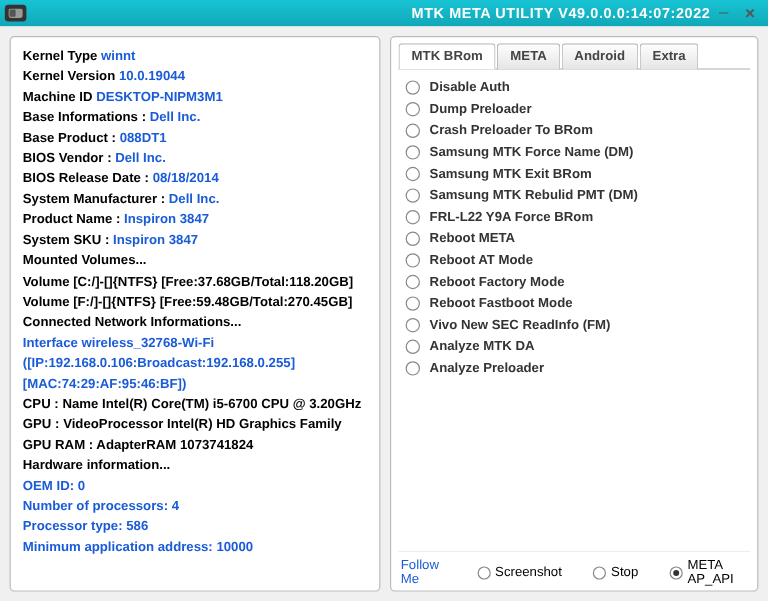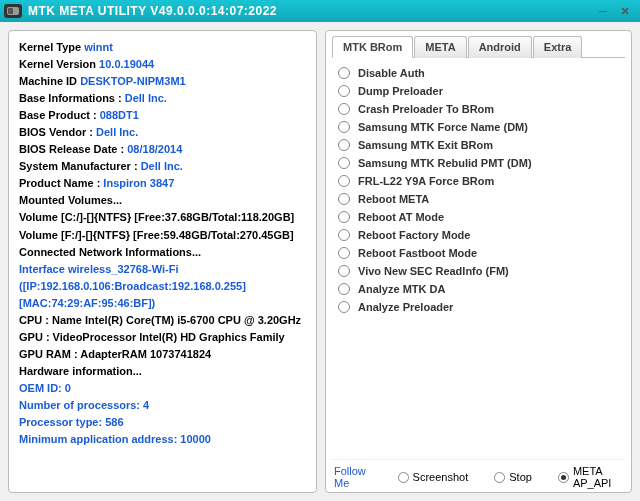--- a/index.html
+++ b/index.html
@@ -1,20 +1,20 @@
 <!DOCTYPE html>
 <html><head>
 <meta charset="utf-8">
 <style>
 * { box-sizing: border-box; margin: 0; padding: 0; }
 body { font-family: 'Segoe UI', Tahoma, sans-serif; font-size: 11px; background: #e8e8e8; width: 640px; height: 501px; overflow: hidden; }
 .titlebar { height: 22px; background: linear-gradient(to bottom, #18c4d4, #10a8b8); display: flex; align-items: center; padding: 0 4px; color: #fff; }
 .tb-icon { width: 18px; height: 14px; background: #333; border-radius: 3px; margin-right: 6px; display:flex; align-items:center; justify-content:center;}
 .tb-icon svg { fill:#ccc; }
-.tb-title { flex: 1; text-align: left; font-weight: bold; font-size: 12px; letter-spacing: 0.5px; }
+.tb-title { flex: 1; text-align: right; font-weight: bold; font-size: 12px; letter-spacing: 0.5px; }
 .tb-btn { width: 22px; height: 18px; display: flex; align-items: center; justify-content: center; color: #555; cursor: pointer; font-size: 11px; font-weight: bold; }
 .container { display: flex; padding: 8px; gap: 8px; height: 479px; background: #f0f0f0; }
 .panel { background: #fff; border: 1px solid #bbb; border-radius: 4px; padding: 8px 10px; position: relative; }
 .left-panel { width: 309px; overflow-y: auto; line-height: 1.55; }
 .right-panel { flex: 1; display: flex; flex-direction: column; padding: 4px 6px 2px 6px; }
 .info-row { font-size: 11px; }
 .info-row .label { color: #000; font-weight: bold; }
 .info-row .value { color: #1a5bd8; font-weight: bold; }
 .info-row.header { color: #000; font-weight: bold; }
 .tabs { display: flex; border-bottom: 1px solid #bbb; margin-bottom: 4px; }
@@ -52,20 +52,21 @@
     <div id="info-list">
         <div class="info-row"><span class="label">Kernel Type </span><span class="value">winnt</span></div>
         <div class="info-row"><span class="label">Kernel Version </span><span class="value">10.0.19044</span></div>
         <div class="info-row"><span class="label">Machine ID </span><span class="value">DESKTOP-NIPM3M1</span></div>
         <div class="info-row"><span class="label">Base Informations : </span><span class="value">Dell Inc.</span></div>
         <div class="info-row"><span class="label">Base Product : </span><span class="value">088DT1</span></div>
         <div class="info-row"><span class="label">BIOS Vendor : </span><span class="value">Dell Inc.</span></div>
         <div class="info-row"><span class="label">BIOS Release Date : </span><span class="value">08/18/2014</span></div>
         <div class="info-row"><span class="label">System Manufacturer : </span><span class="value">Dell Inc.</span></div>
         <div class="info-row"><span class="label">Product Name : </span><span class="value">Inspiron 3847</span></div>
+        <div class="info-row"><span class="label">System SKU : </span><span class="value">Inspiron 3847</span></div>
         <div class="info-row header">Mounted Volumes...</div>
         <div class="info-row header">Volume [C:/]-[]{NTFS} [Free:37.68GB/Total:118.20GB]</div>
         <div class="info-row header">Volume [F:/]-[]{NTFS} [Free:59.48GB/Total:270.45GB]</div>
         <div class="info-row header">Connected Network Informations...</div>
         <div class="info-row"><span class="value">Interface wireless_32768-Wi-Fi ([IP:192.168.0.106:Broadcast:192.168.0.255][MAC:74:29:AF:95:46:BF])</span></div>
         <div class="info-row header">CPU  : Name Intel(R) Core(TM) i5-6700 CPU @ 3.20GHz</div>
         <div class="info-row header">GPU  : VideoProcessor Intel(R) HD Graphics Family</div>
         <div class="info-row header">GPU RAM  : AdapterRAM 1073741824</div>
         <div class="info-row header">Hardware information...</div>
         <div class="info-row"><span class="value">OEM ID: 0</span></div>

